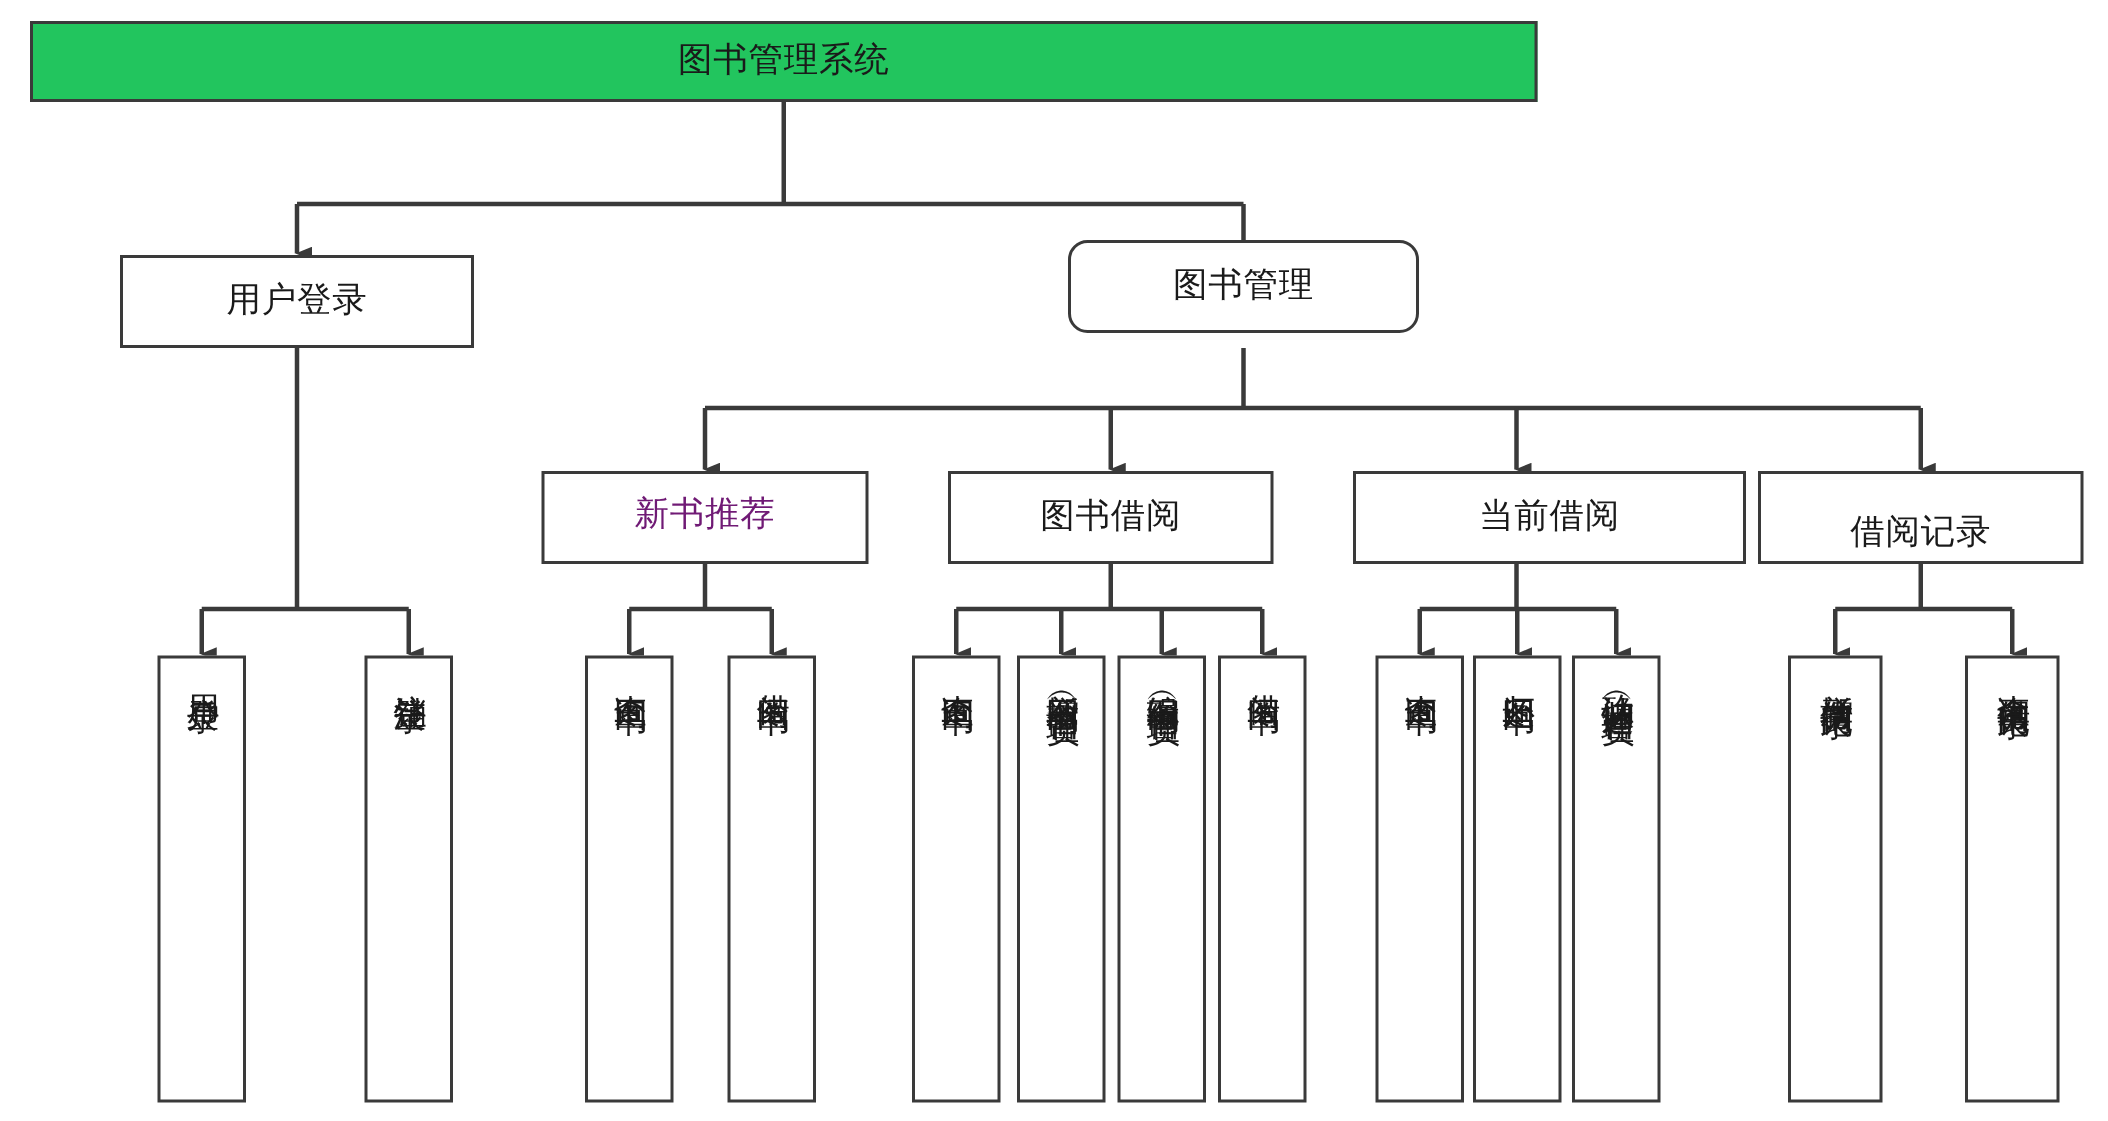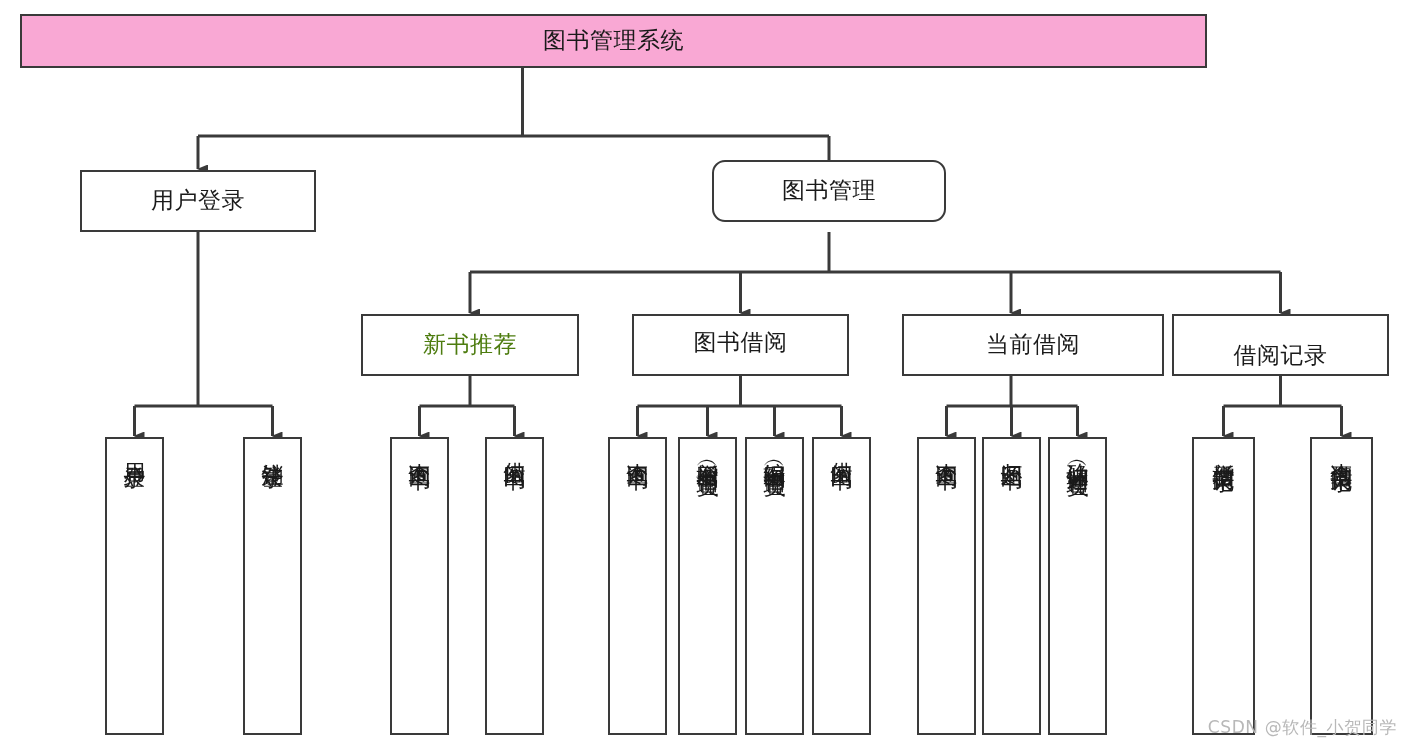--- a/index.html
+++ b/index.html
@@ -110,34 +110,34 @@
         <line x1="946.5" y1="406" x2="946.5" y2="436" stroke="#3a3a3a" stroke-width="3" marker-end="url(#arrowhead)"></line>
         <line x1="1011.5" y1="406" x2="1011.5" y2="436" stroke="#3a3a3a" stroke-width="3" marker-end="url(#arrowhead)"></line>
         <line x1="1077.5" y1="406" x2="1077.5" y2="436" stroke="#3a3a3a" stroke-width="3" marker-end="url(#arrowhead)"></line>
         <line x1="1280.5" y1="376" x2="1280.5" y2="406" stroke="#3a3a3a" stroke-width="3"></line>
         <line x1="1223.5" y1="406" x2="1341.5" y2="406" stroke="#3a3a3a" stroke-width="3"></line>
         <line x1="1223.5" y1="406" x2="1223.5" y2="436" stroke="#3a3a3a" stroke-width="3" marker-end="url(#arrowhead)"></line>
         <line x1="1341.5" y1="406" x2="1341.5" y2="436" stroke="#3a3a3a" stroke-width="3" marker-end="url(#arrowhead)"></line>
       </g>
   </svg>
   <div id="node-layer">
-      <div class="node-box node-h" style="left: 20px; top: 14px; width: 1187px; height: 54px; border-color: rgb(58, 58, 58); background: #f9a8d4;">
+      <div class="node-box node-h" style="left: 20px; top: 14px; width: 1005px; height: 54px; border-color: rgb(58, 58, 58); background: #22c55e;">
         <span class="node-label" style="color: rgb(26, 26, 26);">图书管理系统</span>
       </div>
       <div class="node-box node-h" style="left: 80px; top: 170px; width: 236px; height: 62px; border-color: rgb(58, 58, 58); background: rgb(255, 255, 255);">
         <span class="node-label" style="color: rgb(26, 26, 26);">用户登录</span>
       </div>
       <div class="node-box node-h" style="left: 712px; top: 160px; width: 234px; height: 62px; border-color: rgb(58, 58, 58); background: rgb(255, 255, 255); border-radius: 13px;">
         <span class="node-label" style="color: rgb(26, 26, 26);">图书管理</span>
       </div>
       <div class="node-box node-h" style="left: 361px; top: 314px; width: 218px; height: 62px; border-color: rgb(58, 58, 58); background: rgb(255, 255, 255);">
-        <span class="node-label" style="color: #4d7c0f;">新书推荐</span>
+        <span class="node-label" style="color: #701a75; font-family: Liberation Mono, monospace;">新书推荐</span>
       </div>
       <div class="node-box node-h" style="left: 632px; top: 314px; width: 217px; height: 62px; border-color: rgb(58, 58, 58); background: rgb(255, 255, 255);">
-        <span class="node-label" style="color: rgb(26, 26, 26); font-family: Liberation Mono, monospace;">图书借阅</span>
+        <span class="node-label" style="color: rgb(26, 26, 26);">图书借阅</span>
       </div>
       <div class="node-box node-h" style="left: 902px; top: 314px; width: 262px; height: 62px; border-color: rgb(58, 58, 58); background: rgb(255, 255, 255);">
         <span class="node-label" style="color: rgb(26, 26, 26);">当前借阅</span>
       </div>
       <div class="node-box node-h" style="left: 1172px; top: 314px; width: 217px; height: 62px; border-color: rgb(58, 58, 58); background: rgb(255, 255, 255);">
         <span class="node-label" style="color: rgb(26, 26, 26); margin-top: 22px;">借阅记录</span>
       </div>
       <div class="node-box node-v" style="left: 105px; top: 437px; width: 59px; height: 298px; border-color: rgb(58, 58, 58); background: rgb(255, 255, 255);">
         <span class="node-label" style="color: rgb(26, 26, 26);">用户登录</span>
       </div>
@@ -171,14 +171,13 @@
       <div class="node-box node-v" style="left: 1048px; top: 437px; width: 59px; height: 298px; border-color: rgb(58, 58, 58); background: rgb(255, 255, 255);">
         <span class="node-label" style="color: rgb(26, 26, 26);">确认归还（管理员）</span>
       </div>
       <div class="node-box node-v" style="left: 1192px; top: 437px; width: 63px; height: 298px; border-color: rgb(58, 58, 58); background: rgb(255, 255, 255);">
         <span class="node-label" style="color: rgb(26, 26, 26);">新增借阅记录</span>
       </div>
       <div class="node-box node-v" style="left: 1310px; top: 437px; width: 63px; height: 298px; border-color: rgb(58, 58, 58); background: rgb(255, 255, 255);">
         <span class="node-label" style="color: rgb(26, 26, 26);">查询借阅记录</span>
       </div>
     </div>
-  <div id="watermark">CSDN @软件_小贺同学</div>
 </div>
 
 </body></html>

